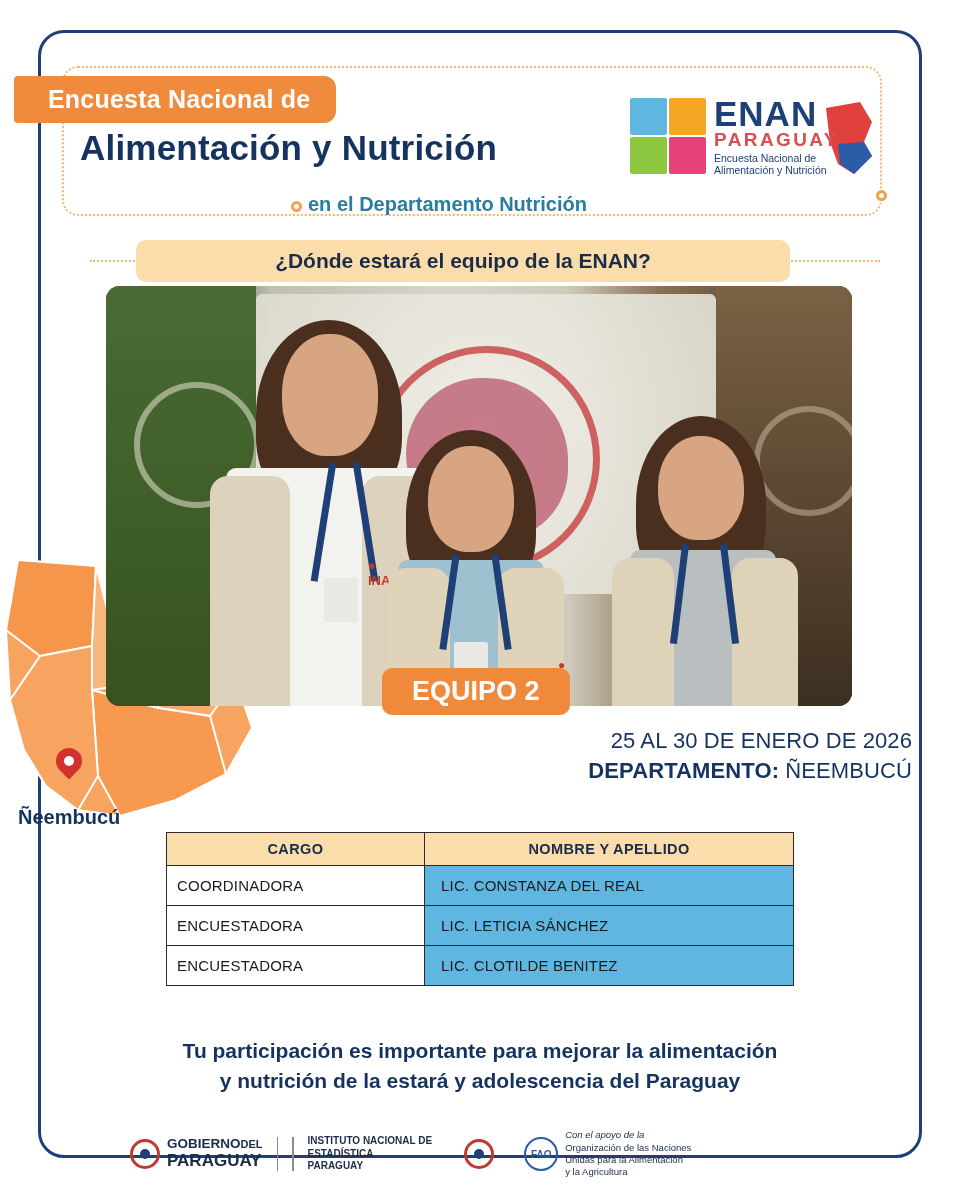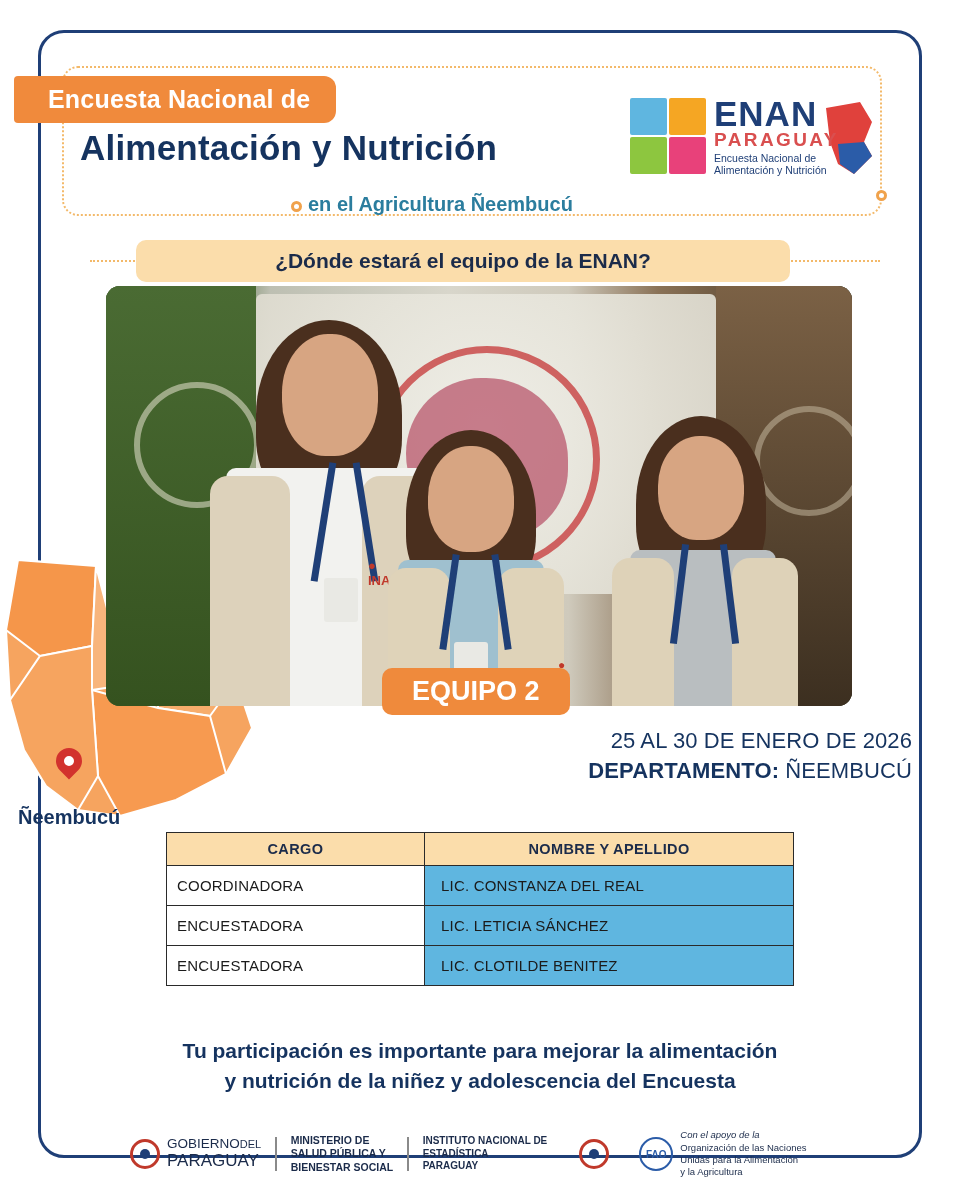--- a/index.html
+++ b/index.html
@@ -342,21 +342,21 @@
     position: absolute;
     left: 130px; top: 1124px;
     width: 730px; height: 60px;
     display: flex;
     align-items: center;
     gap: 14px;
     z-index: 5;
   }
   .f-item { display: flex; align-items: center; gap: 7px; }
   .f-sep { width: 1.5px; height: 34px; background: #8a8a8a; }
-  .f-txt1 { font-size: 13.5px; font-weight: normal; color: #1b2b4a; line-height: 1.1; }
+  .f-txt1 { font-size: 13.5px; font-weight: bold; color: #1b2b4a; line-height: 1.1; }
   .f-txt1 .big { font-size: 17px; }
   .f-txt2 { font-size: 10.5px; font-weight: bold; color: #1b2b4a; line-height: 1.25; }
   .f-txt3 { font-size: 10px; font-weight: bold; color: #1b2b4a; line-height: 1.25; }
   .f-inan-word { font-size: 25px; font-weight: bold; color: #1b2b4a; line-height: .95; }
   .f-inan-sub { font-size: 7.5px; font-weight: bold; color: #c0392b; letter-spacing: .1px; }
   .f-fao-txt { font-size: 9.5px; color: #1b2b4a; line-height: 1.3; }
   .f-fao-it { font-style: italic; }
   .seal {
     width: 30px; height: 30px; border-radius: 50%;
     border: 3px solid #c0392b; position: relative; flex: none;
@@ -377,21 +377,21 @@
 
 <div class="poster">
 
   <div class="frame"></div>
   <div class="dotted-box"></div>
 
   <div class="hdr-tag">Encuesta Nacional de</div>
   <div class="hdr-title">Alimentación y Nutrición</div>
   <div class="dot-marker dot-left"></div>
   <div class="dot-marker dot-right"></div>
-  <div class="hdr-sub">en el Agricultura Ñeembucú</div>
+  <div class="hdr-sub">en el Departamento Nutrición</div>
 
   <div class="enan-logo">
     <div class="enan-grid">
       <div class="enan-cell c1"></div>
       <div class="enan-cell c2"></div>
       <div class="enan-cell c3"></div>
       <div class="enan-cell c4"></div>
     </div>
     <div class="enan-word">ENAN</div>
     <div class="enan-word2">PARAGUAY</div>
@@ -492,35 +492,32 @@
       </tr>
       <tr>
         <td class="c0">ENCUESTADORA</td>
         <td class="c1">LIC. CLOTILDE BENITEZ</td>
       </tr>
     </tbody>
   </table>
 
   <div class="msg">
     <div>Tu participación es importante para mejorar la alimentación</div>
-    <div>y nutrición de la niñez y adolescencia del Encuesta</div>
+    <div>y nutrición de la estará y adolescencia del Paraguay</div>
   </div>
 
   <div class="footer">
     <div class="f-item">
       <div class="seal"></div>
       <div class="f-txt1">
         <span>GOBIERNO</span><span style="font-size:11px">DEL</span><br>
         <span class="big">PARAGUAY</span>
       </div>
     </div>
     <div class="f-sep"></div>
-    <div class="f-txt2" style="white-space:pre-line;">MINISTERIO DE
-SALUD PÚBLICA Y
-BIENESTAR SOCIAL</div>
     <div class="f-sep"></div>
     <div class="f-txt3" style="white-space:pre-line;">INSTITUTO NACIONAL DE
 ESTADÍSTICA
 PARAGUAY</div>
 
     <div class="f-item" style="margin-left:18px;">
       <div class="seal"></div>
     </div>
 
     <div class="f-item" style="margin-left:16px;">

